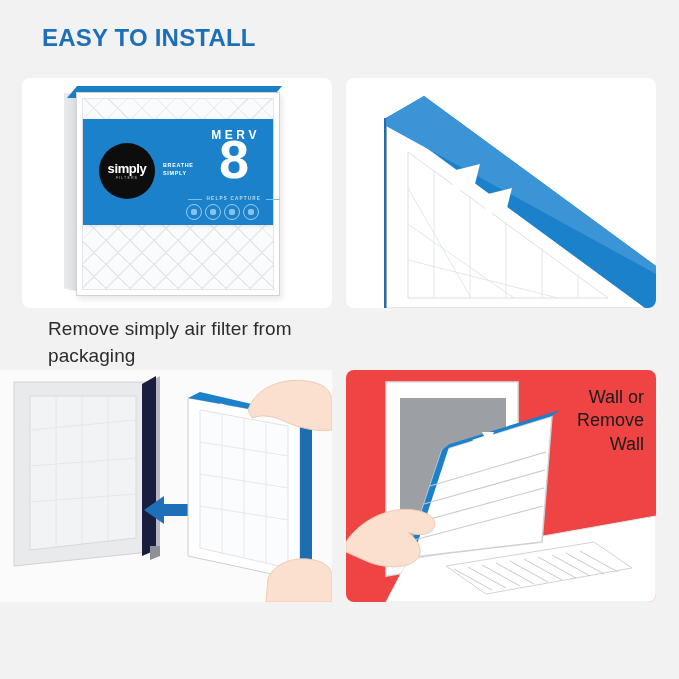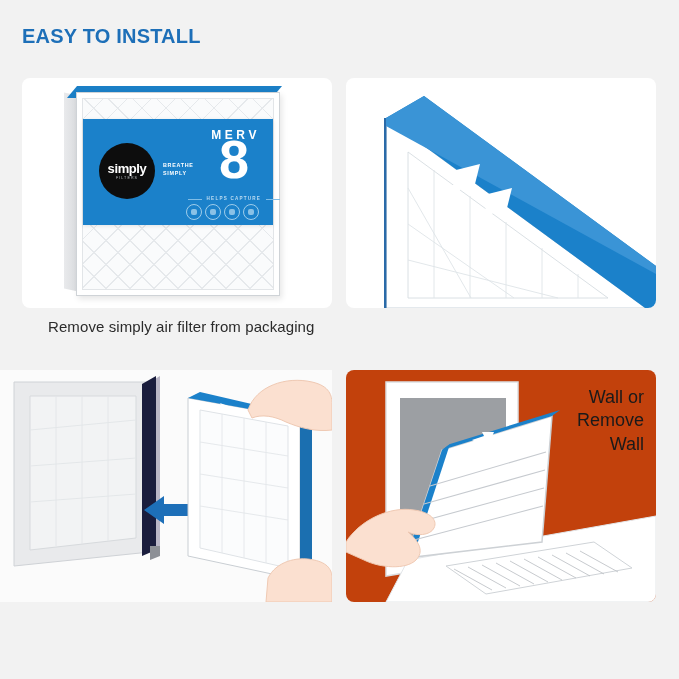--- a/index.html
+++ b/index.html
@@ -11,23 +11,23 @@
     height: 679px;
     background: #f2f2f2;
     font-family: "Liberation Sans", sans-serif;
     overflow: hidden;
     position: relative;
   }
 
   
   .page-title {
     position: absolute;
-    left: 22px;
+    left: 42px;
     top: 26px;
-    font-size: 20px;
+    font-size: 24px;
     font-weight: bold;
     letter-spacing: 0.2px;
     color: #1d6fb8;
     line-height: 1;
   }
 
   
   .steps {
     position: absolute;
     left: 0;
@@ -50,27 +50,27 @@
     height: 100%;
     background: #ffffff;
     border-radius: 8px;
     overflow: hidden;
   }
   .card-flush {
     background: #fbfbfb;
     border-radius: 0;
   }
   .card-flush-r {
-    background: #c2410c;
+    background: #ef4444;
     border-radius: 8px;
   }
 
   .caption {
     position: absolute;
-    font-size: 15px;
+    font-size: 19px;
     color: #2b2b2b;
     line-height: 1.42;
     letter-spacing: 0.1px;
   }
   .cap-1 { left: 26px;  top: 238px; width: 300px; }
 
   
   .box-wrap {
     position: absolute;
     left: 42px;

